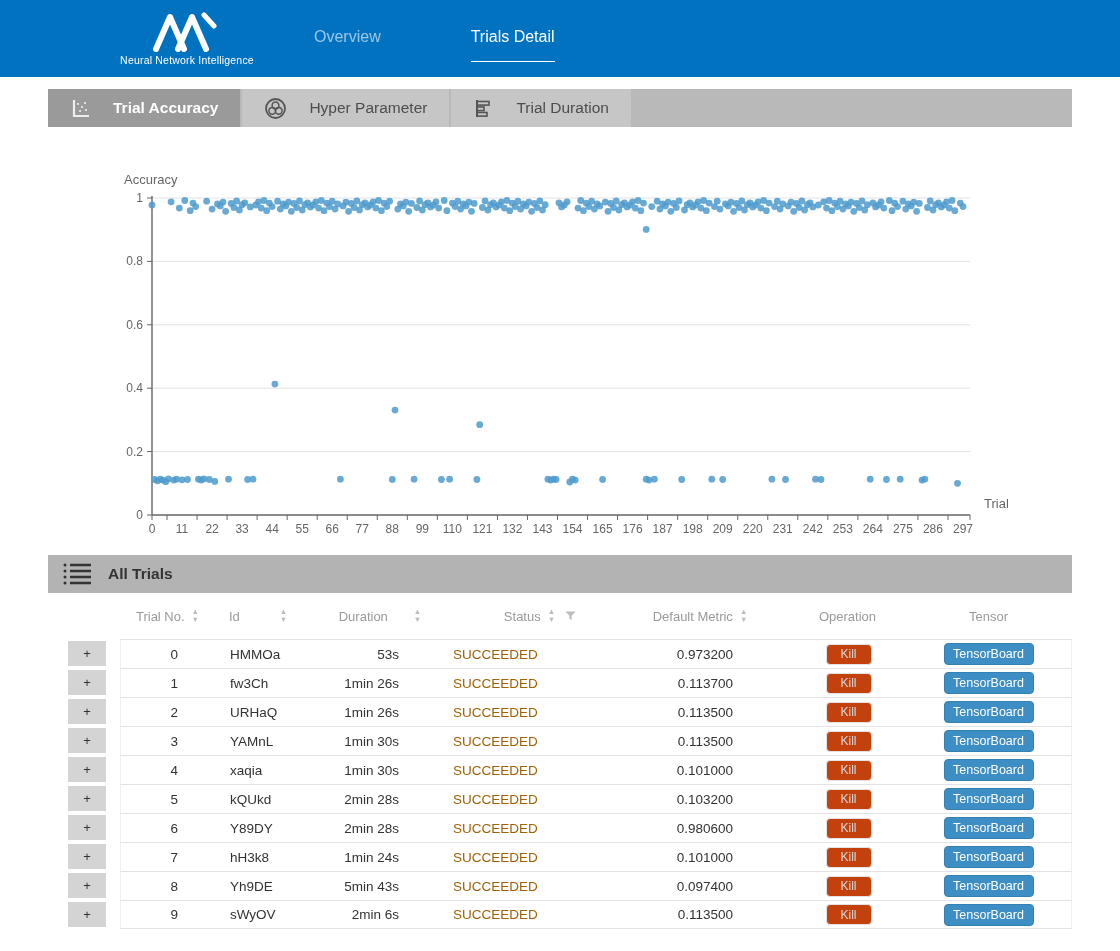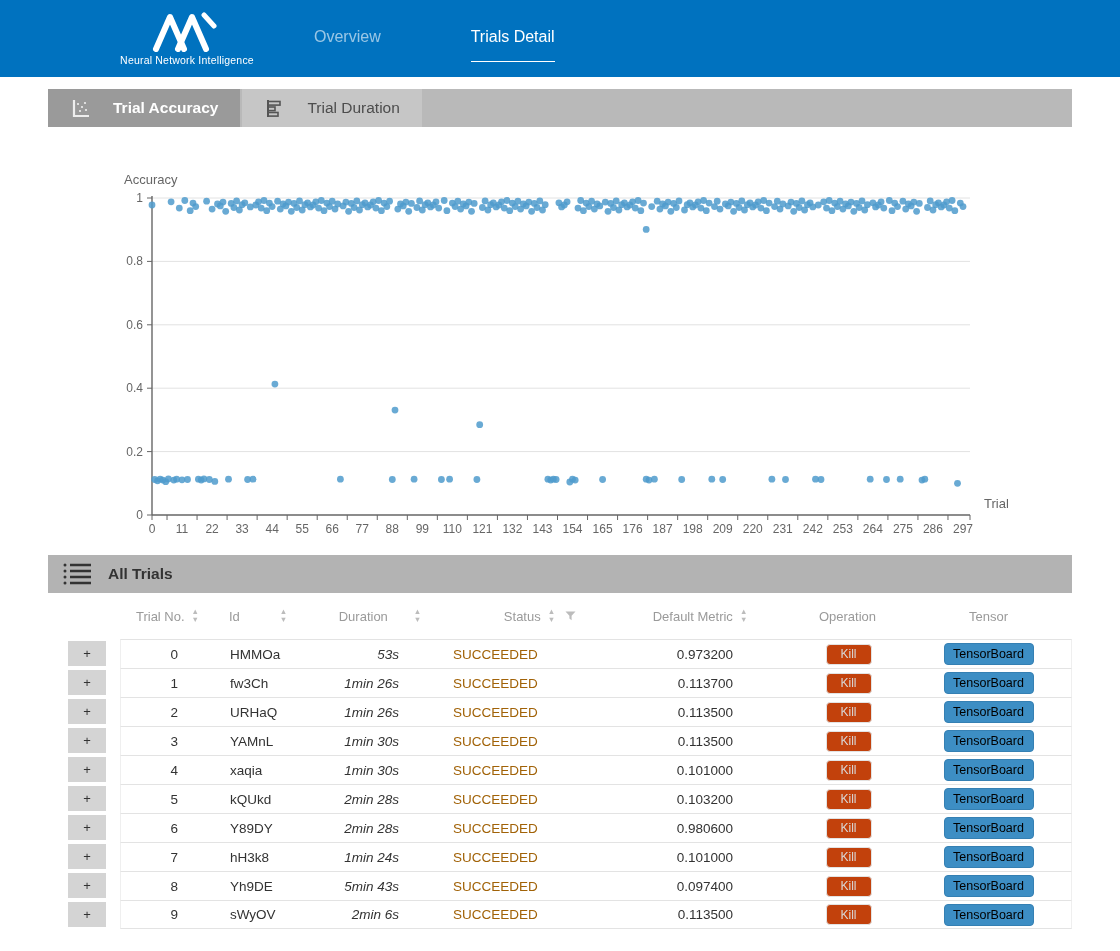--- a/index.html
+++ b/index.html
@@ -37,27 +37,27 @@
   .trow .tgrid { height:100%; border-top:1px solid #e3e3e3; border-left:1px solid #efefef; border-right:1px solid #efefef; }
   .trow:last-child .tgrid { border-bottom:1px solid #e3e3e3; }
   .expand { position:absolute; left:20px; width:38px; height:25px; background:#d4d4d4; color:#333; font-size:13px; display:flex; align-items:center; justify-content:center; cursor:pointer; user-select:none; }
   .hc { color:#9a9a9a; font-size:13px; display:flex; align-items:center; justify-content:center; }
   .hc.left { justify-content:flex-start; padding-left:14px; }
   .sort { display:inline-flex; flex-direction:column; margin-left:7px; color:#bcbcbc; font-size:7.5px; line-height:1.1; cursor:pointer; }
   .funnel { margin-left:10px; cursor:pointer; }
   .c { font-size:13.5px; color:#333; display:flex; align-items:center; }
   .c1 { justify-content:flex-end; padding-right:38px; }
   .c2 { justify-content:flex-start; padding-left:14px; }
-  .c3 { justify-content:flex-end; padding-right:32px;font-style:italic; }
+  .c3 { justify-content:flex-end; padding-right:32px; }
   .c4 { justify-content:flex-start; padding-left:22px; }
   .c5 { justify-content:flex-end; padding-right:58px; }
   .c6, .c7 { justify-content:center; }
   .status-succeeded { color:#a16207; }
   .kill-btn { width:46px; height:21px; border:1px solid #e3e3e3; border-radius:4px; background:#c2410c; color:#d9d9d9; font-size:12px; font-family:inherit; }
-  .tb-btn { width:90px; height:22px; border:1px solid #3580b3; border-radius:4px; background:#3d8ec4; color:#000000; font-size:12.5px; font-family:inherit; cursor:pointer; }
+  .tb-btn { width:90px; height:22px; border:1px solid #3580b3; border-radius:4px; background:#3d8ec4; color:#ffffff; font-size:12.5px; font-family:inherit; cursor:pointer; }
 </style>
 </head>
 <body>
 
 <header class="topnav">
   <div class="brand">
     <svg width="78" height="40" viewBox="0 0 78 40">
       <path d="M8 37 L22 5 L36 37" fill="none" stroke="#fff" stroke-width="6" stroke-linecap="round" stroke-linejoin="round"></path>
       <path d="M30 37 L44 5 L58 37" fill="none" stroke="#fff" stroke-width="6" stroke-linecap="round" stroke-linejoin="round"></path>
       <path d="M56 3 L66 14" fill="none" stroke="#fff" stroke-width="5" stroke-linecap="round"></path>
@@ -74,20 +74,29 @@
   <div class="tb-tab active">
     <svg width="21" height="21" viewBox="0 0 21 21">
       <path d="M4 2 V18 H19" fill="none" stroke="#eee" stroke-width="2.2"></path>
       <circle cx="8" cy="6" r="1.1" fill="#eee"></circle>
         <circle cx="12" cy="9" r="1.1" fill="#eee"></circle>
       <circle cx="15" cy="5" r="1.1" fill="#eee"></circle>
         <circle cx="10" cy="13" r="1.1" fill="#eee"></circle>
       <circle cx="16" cy="12" r="1.1" fill="#eee"></circle>
     </svg>
     <span>Trial Accuracy</span>
+  </div>
+  <div class="tb-tab">
+    <svg width="23" height="23" viewBox="0 0 23 23">
+      <circle cx="11.5" cy="11.5" r="9.5" fill="none" stroke="#555" stroke-width="1.8"></circle>
+      <circle cx="11.5" cy="8.5" r="3.4" fill="none" stroke="#555" stroke-width="1.5"></circle>
+      <circle cx="8.3" cy="13.8" r="3.4" fill="none" stroke="#555" stroke-width="1.5"></circle>
+      <circle cx="14.7" cy="13.8" r="3.4" fill="none" stroke="#555" stroke-width="1.5"></circle>
+    </svg>
+    <span>Hyper Parameter</span>
   </div>
   <div class="tb-tab">
     <svg width="21" height="21" viewBox="0 0 21 21">
       <path d="M4 2 V19" fill="none" stroke="#555" stroke-width="2"></path>
       <rect x="4" y="3.5" width="12" height="3.6" fill="none" stroke="#555" stroke-width="1.6"></rect>
       <rect x="4" y="9" width="7" height="3.6" fill="none" stroke="#555" stroke-width="1.6"></rect>
       <rect x="4" y="14.5" width="10" height="3.6" fill="none" stroke="#555" stroke-width="1.6"></rect>
     </svg>
     <span>Trial Duration</span>
   </div>

